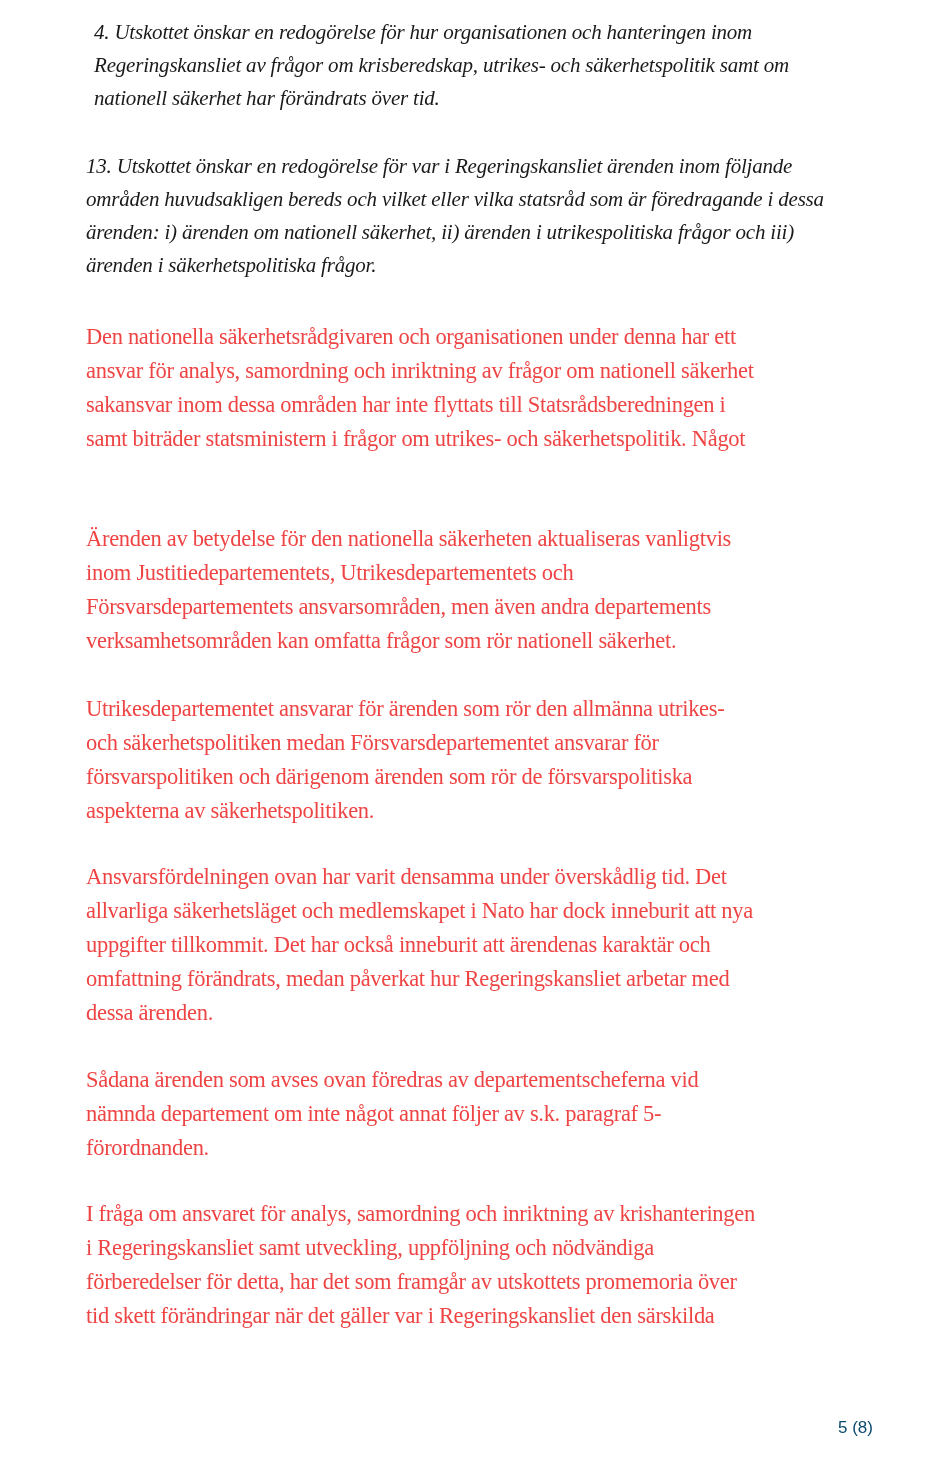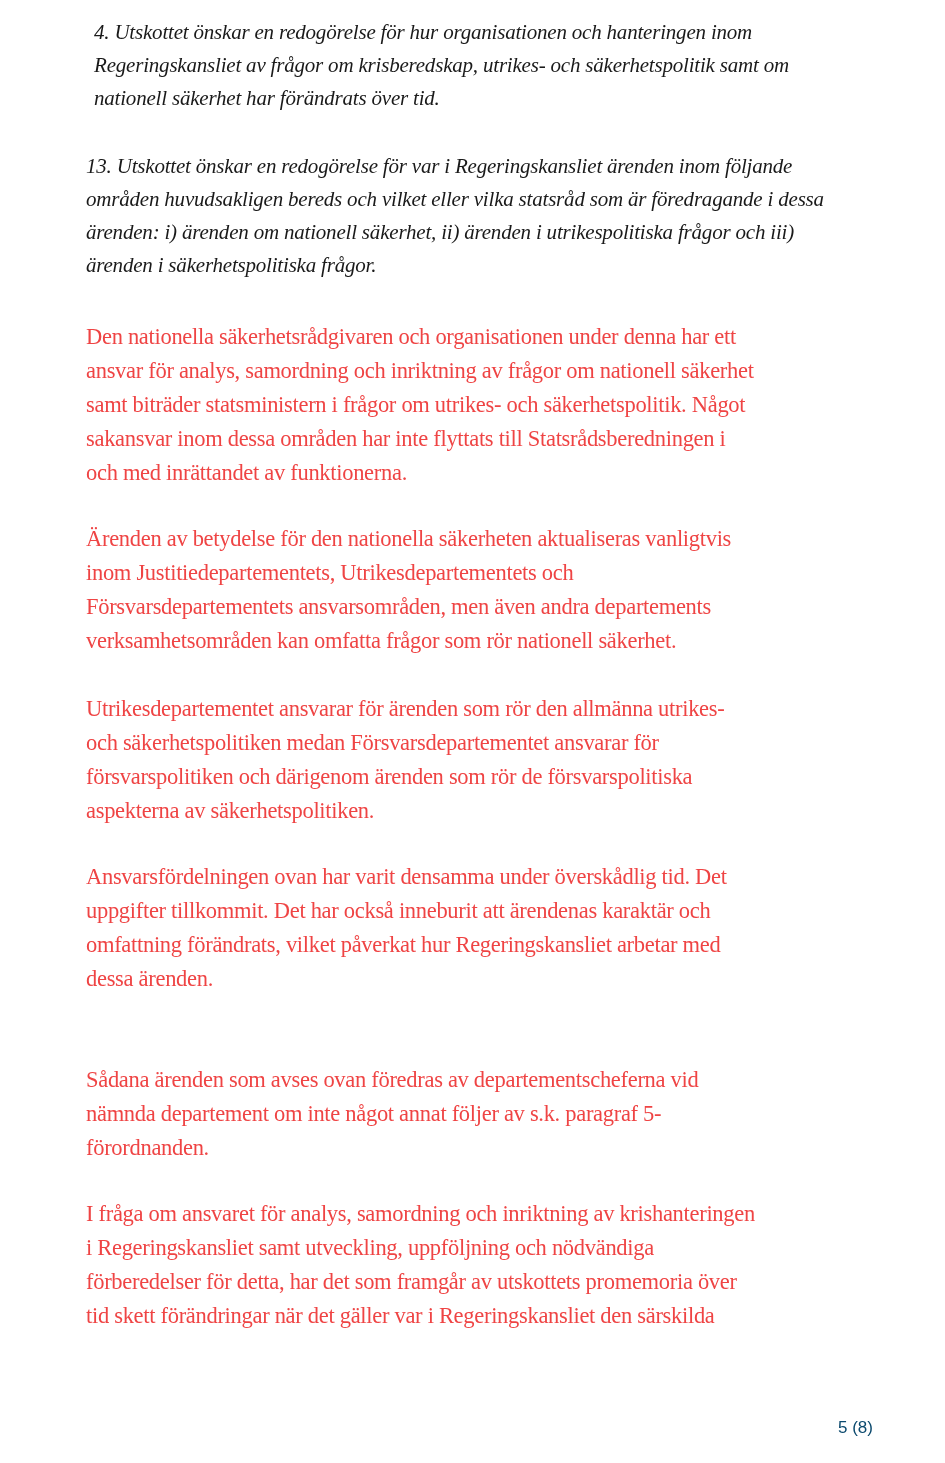--- a/index.html
+++ b/index.html
@@ -74,43 +74,43 @@
   <p class="question q2">
     <span class="line">13. Utskottet önskar en redogörelse för var i Regeringskansliet ärenden inom följande</span>
     <span class="line">områden huvudsakligen bereds och vilket eller vilka statsråd som är föredragande i dessa</span>
     <span class="line">ärenden: i) ärenden om nationell säkerhet, ii) ärenden i utrikespolitiska frågor och iii)</span>
     <span class="line">ärenden i säkerhetspolitiska frågor.</span>
   </p>
 
   <p class="para p1">
     <span class="line">Den nationella säkerhetsrådgivaren och organisationen under denna har ett</span>
     <span class="line">ansvar för analys, samordning och inriktning av frågor om nationell säkerhet</span>
+    <span class="line">sakansvar inom dessa områden har inte flyttats till Statsrådsberedningen i</span>
     <span class="line">samt biträder statsministern i frågor om utrikes- och säkerhetspolitik. Något</span>
-    <span class="line">sakansvar inom dessa områden har inte flyttats till Statsrådsberedningen i</span>
-    <span class="line">och med inrättandet av funktionerna.</span>
   </p>
 
   <p class="para p2">
     <span class="line">Ärenden av betydelse för den nationella säkerheten aktualiseras vanligtvis</span>
     <span class="line">inom Justitiedepartementets, Utrikesdepartementets och</span>
     <span class="line">Försvarsdepartementets ansvarsområden, men även andra departements</span>
     <span class="line">verksamhetsområden kan omfatta frågor som rör nationell säkerhet.</span>
   </p>
 
   <p class="para p3">
     <span class="line">Utrikesdepartementet ansvarar för ärenden som rör den allmänna utrikes-</span>
     <span class="line">och säkerhetspolitiken medan Försvarsdepartementet ansvarar för</span>
     <span class="line">försvarspolitiken och därigenom ärenden som rör de försvarspolitiska</span>
     <span class="line">aspekterna av säkerhetspolitiken.</span>
   </p>
 
   <p class="para p4">
     <span class="line">Ansvarsfördelningen ovan har varit densamma under överskådlig tid. Det</span>
+    <span class="line">allvarliga säkerhetsläget och medlemskapet i Nato har dock inneburit att nya</span>
     <span class="line">uppgifter tillkommit. Det har också inneburit att ärendenas karaktär och</span>
-    <span class="line">omfattning förändrats, vilket påverkat hur Regeringskansliet arbetar med</span>
+    <span class="line">omfattning förändrats, medan påverkat hur Regeringskansliet arbetar med</span>
     <span class="line">dessa ärenden.</span>
   </p>
 
   <p class="para p5">
     <span class="line">Sådana ärenden som avses ovan föredras av departementscheferna vid</span>
     <span class="line">nämnda departement om inte något annat följer av s.k. paragraf 5-</span>
     <span class="line">förordnanden.</span>
   </p>
 
   <p class="para p6">

